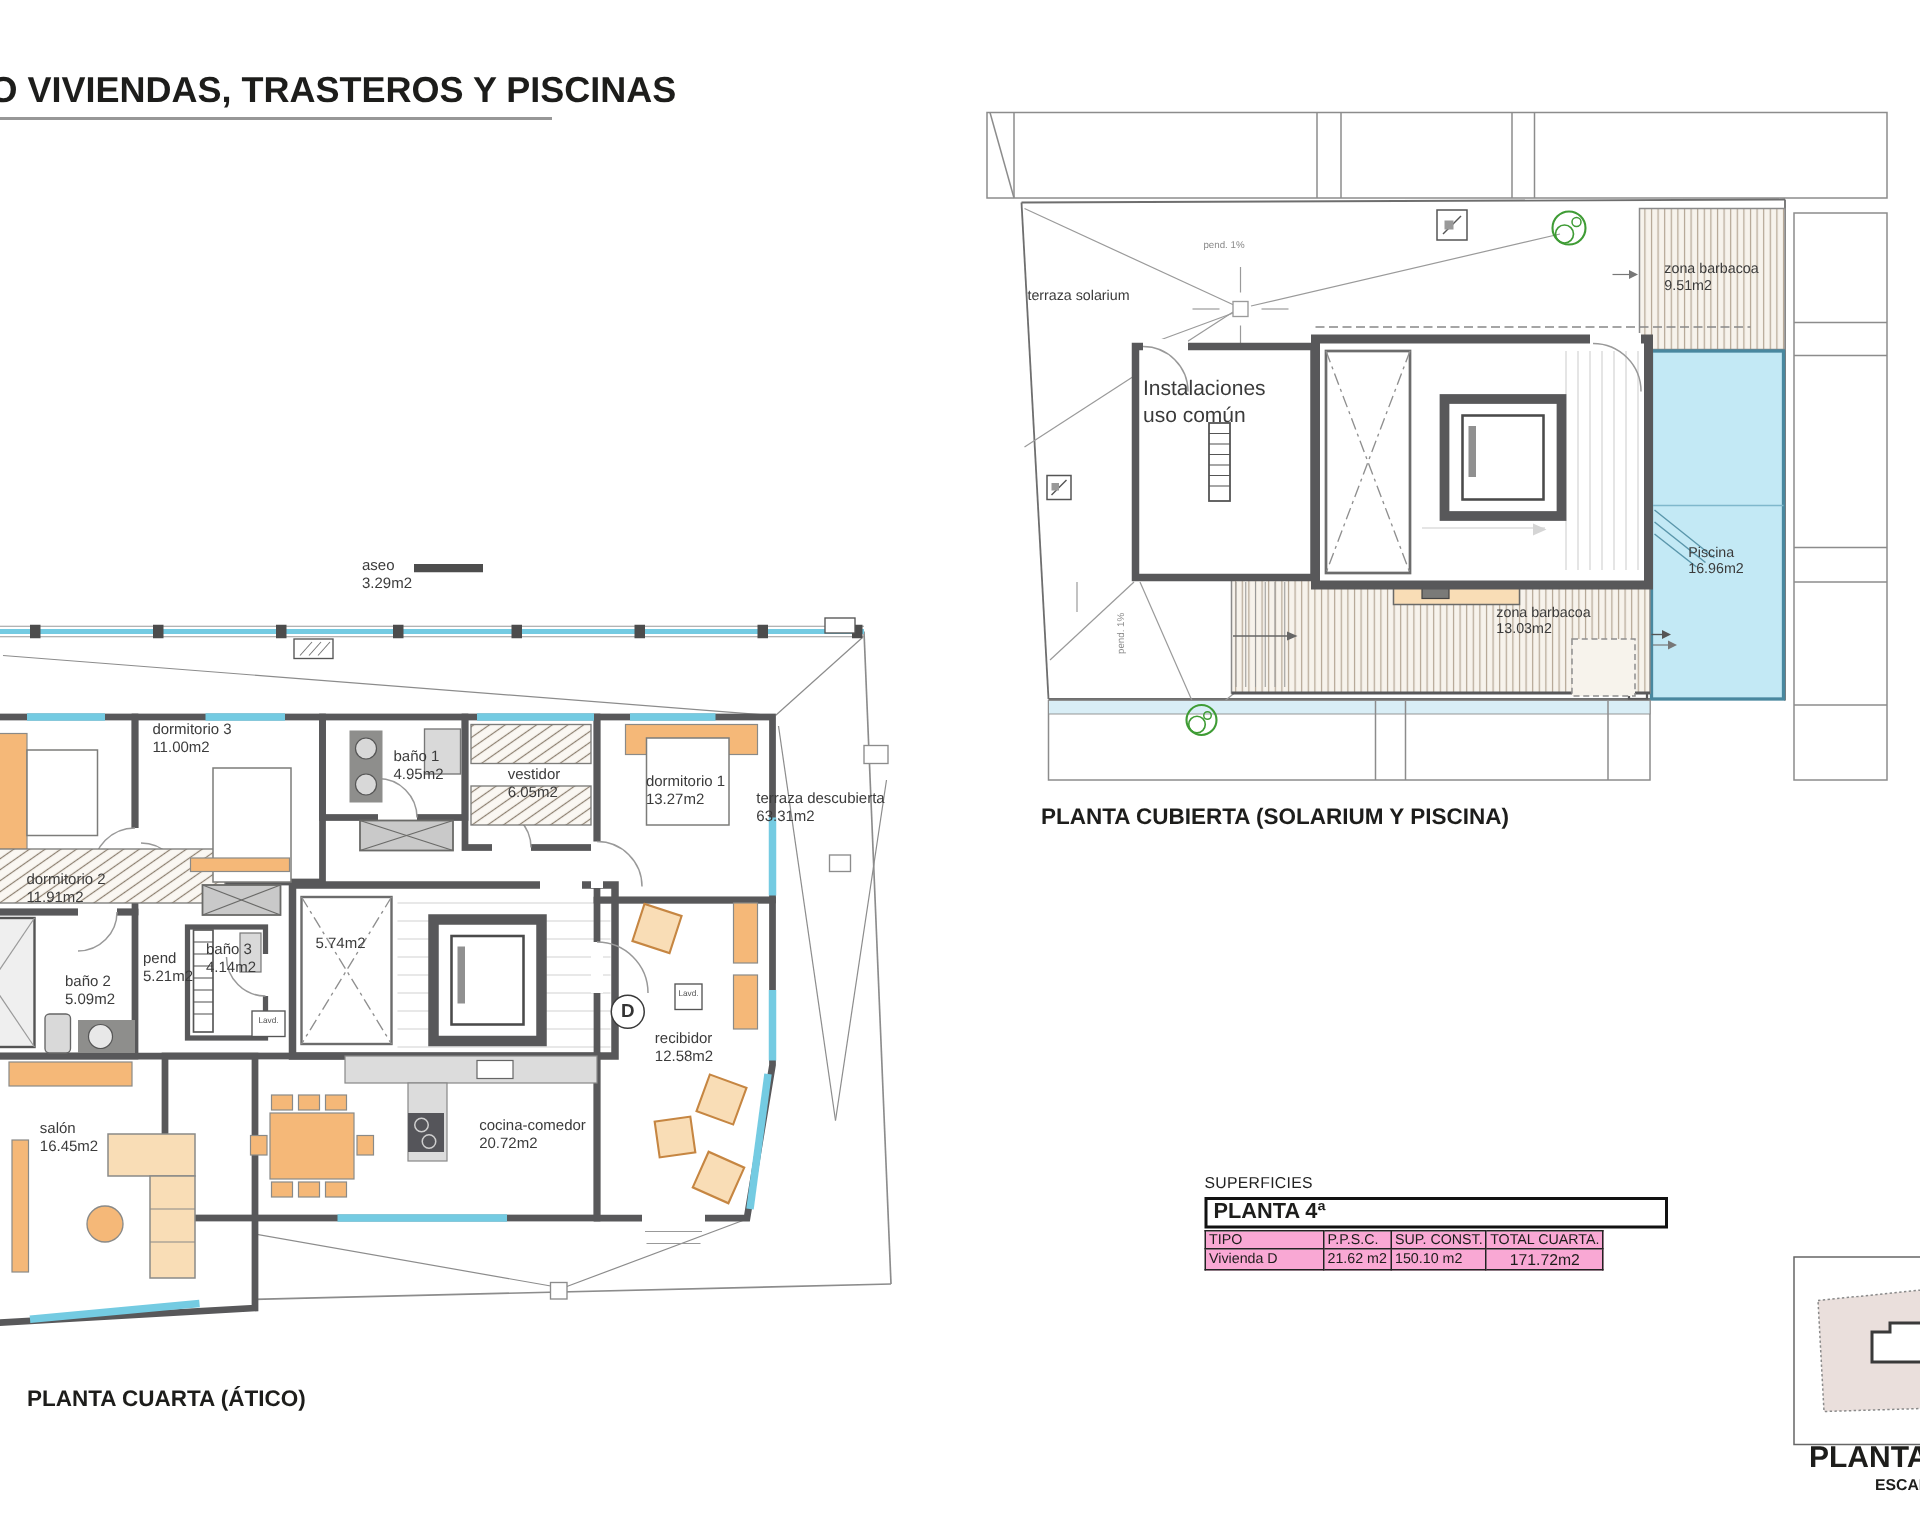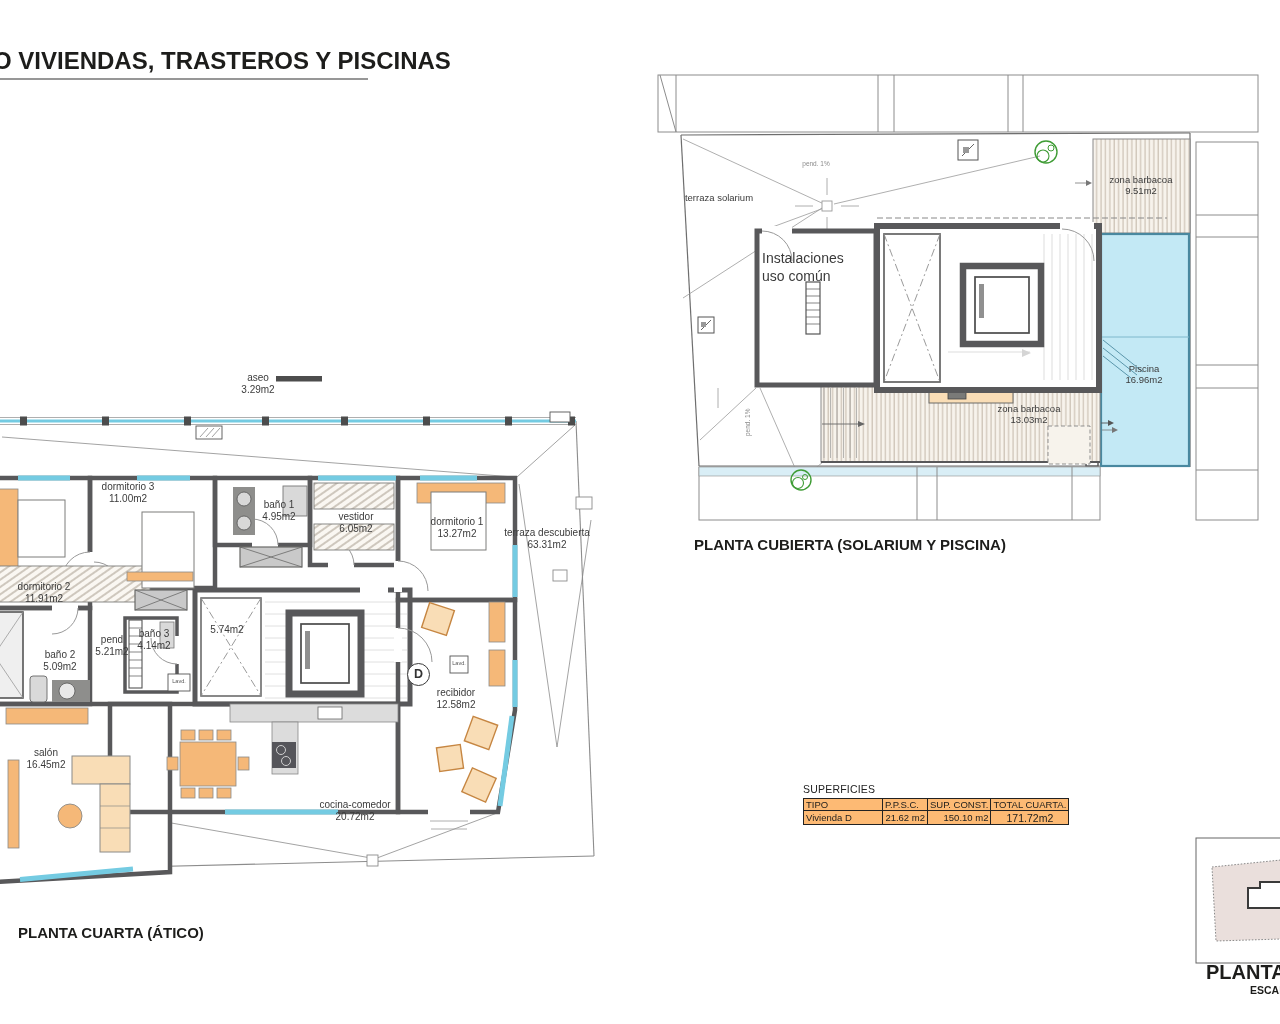--- a/index.html
+++ b/index.html
@@ -3,44 +3,44 @@
 <meta charset="utf-8">
 <style>
   html,body{margin:0;padding:0}
   body{width:1280px;height:1024px;overflow:hidden;background:#fff;position:relative;
        font-family:"Liberation Sans",sans-serif;color:#1d1d1b}
   svg{position:absolute;left:0;top:0}
   .main-title{position:absolute;left:-7px;top:47px;font-size:24px;font-weight:700;
               white-space:nowrap;color:#1d1d1b}
   .title-rule{position:absolute;left:0;top:78px;width:368px;height:2.4px;background:#979797}
   .caption{position:absolute;font-size:15px;font-weight:700;color:#1d1d1b;white-space:nowrap}
-  .rlabel{position:absolute;transform:translateX(-50%);text-align:center;font-size:10px;
+  .rlabel{position:absolute;transform:translateX(-50%);text-align:left;font-size:10px;
           line-height:1.18;color:#3b3b3b;white-space:nowrap}
   .rlabel.small{font-size:9.5px}
   .rlabel-left{position:absolute;text-align:left;font-size:14px;line-height:1.25;
                color:#3b3b3b;white-space:nowrap}
   .tiny{position:absolute;transform:translateX(-50%);font-size:5.5px;color:#555;white-space:nowrap}
   .pend{position:absolute;transform:translateX(-50%);font-size:6.5px;color:#8a8a8a;white-space:nowrap}
   .pend-rot{position:absolute;font-size:6.5px;color:#8a8a8a;transform:rotate(-90deg);
             transform-origin:left top;white-space:nowrap}
   .unit-circle{position:absolute;left:407px;top:663px;width:21px;height:21px;
                border:1.7px solid #3a3a3a;border-radius:50%;background:#fff;text-align:center;
                line-height:21px;font-size:12.5px;font-weight:700;color:#333}
   .sumwrap{position:absolute;left:803px;top:783px}
   .sup-label{font-size:10.5px;color:#222;margin-bottom:3px;letter-spacing:.2px}
   .floorbox{border:2px solid #111;width:301px;height:17px;font-weight:700;font-size:14.5px;
             line-height:17px;padding-left:4px;background:#fff}
   table.sgrid{border-collapse:collapse;margin-top:1px}
   table.sgrid th,table.sgrid td{border:1px solid #222;font-size:9.5px;font-weight:400;
-            height:11px;padding:0 2px;background:#fdba74;white-space:nowrap}
+            height:11px;padding:0 2px;background:#f9a8d4;white-space:nowrap}
   table.sgrid .c1{width:74px;text-align:left}
   table.sgrid .c2{width:40px;text-align:left}
   table.sgrid .c3{width:58px;text-align:right}
   table.sgrid .c4{width:68px;text-align:center}
-  table.sgrid td.c2,table.sgrid td.c3{text-align:right}
+  table.sgrid td.c2,table.sgrid td.c3{text-align:left}
   table.sgrid td.c4{font-weight:400;font-size:10.5px}
   table.sgrid td{height:13px}
   .kp-caption{position:absolute;left:1206px;top:961px;font-size:20px;font-weight:700;white-space:nowrap}
   .kp-scale{position:absolute;left:1250px;top:984px;font-size:10.5px;font-weight:700;white-space:nowrap}
 </style>
 </head>
 <body>
 
 <svg width="1280" height="1024" viewBox="0 0 1280 1024">
   <defs>
@@ -475,21 +475,21 @@
   <div>baño 2</div>
   <div>5.09m2</div>
 </div>
 <div class="rlabel" style="left:227px;top:624px">
   <div>5.74m2</div>
 </div>
 <div class="rlabel" style="left:46px;top:747px">
   <div>salón</div>
   <div>16.45m2</div>
 </div>
-<div class="rlabel" style="left:355px;top:799px">
+<div class="rlabel" style="left:355px;top:745px">
   <div>cocina-comedor</div>
   <div>20.72m2</div>
 </div>
 <div class="rlabel" style="left:456px;top:687px">
   <div>recibidor</div>
   <div>12.58m2</div>
 </div>
 <div class="tiny" style="left:179px;top:678px">Lavd.</div>
 <div class="tiny" style="left:459px;top:660px">Lavd.</div>
 <div class="unit-circle">D</div>
@@ -513,20 +513,21 @@
 <div class="rlabel small" style="left:1029px;top:403px">
   <div>zona barbacoa</div>
   <div>13.03m2</div>
 </div>
 <div class="pend" style="left:816px;top:160px">pend. 1%</div>
 <div class="pend-rot" style="left:744px;top:436px">pend. 1%</div>
 <div class="caption" style="left:694px;top:536px">PLANTA CUBIERTA (SOLARIUM Y PISCINA)</div>
 
 <div class="sumwrap">
   <div class="sup-label">SUPERFICIES</div>
+  <div class="floorbox">PLANTA 4ª</div>
   <table class="sgrid">
     <tbody>
         <tr>
       <th class="c1">TIPO</th>
       <th class="c2">P.P.S.C.</th>
       <th class="c3">SUP. CONST.</th>
       <th class="c4">TOTAL CUARTA.</th>
     </tr>
     <tr>
       <td class="c1">Vivienda D</td>

